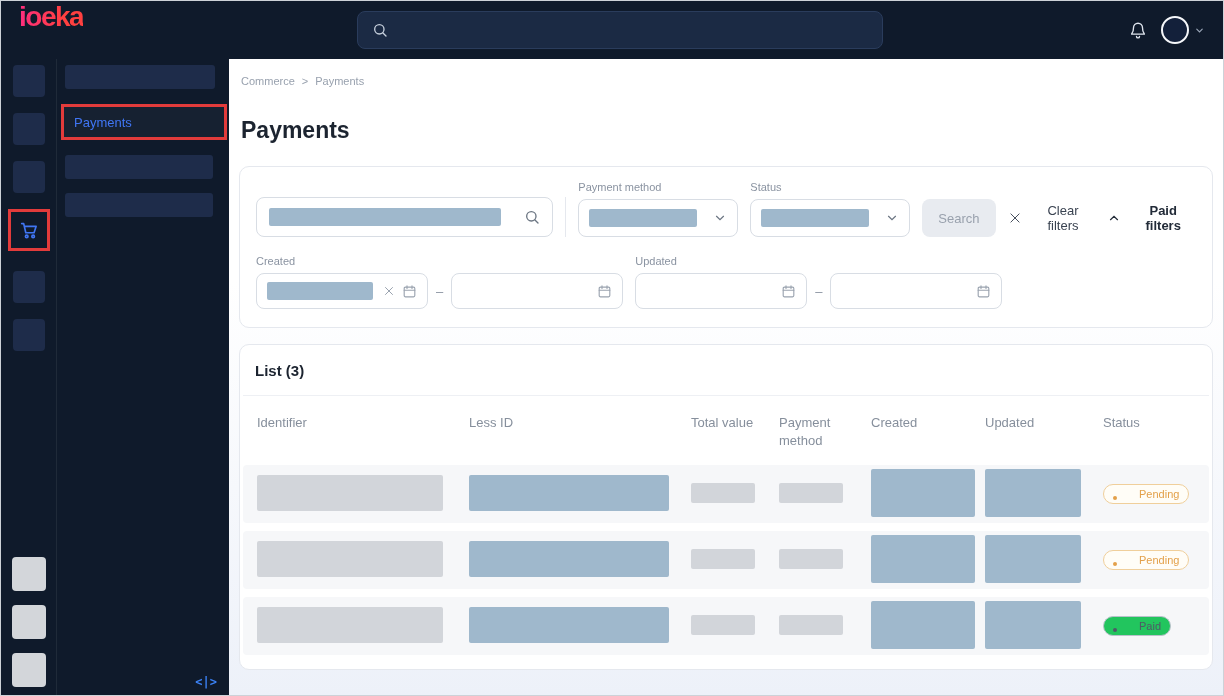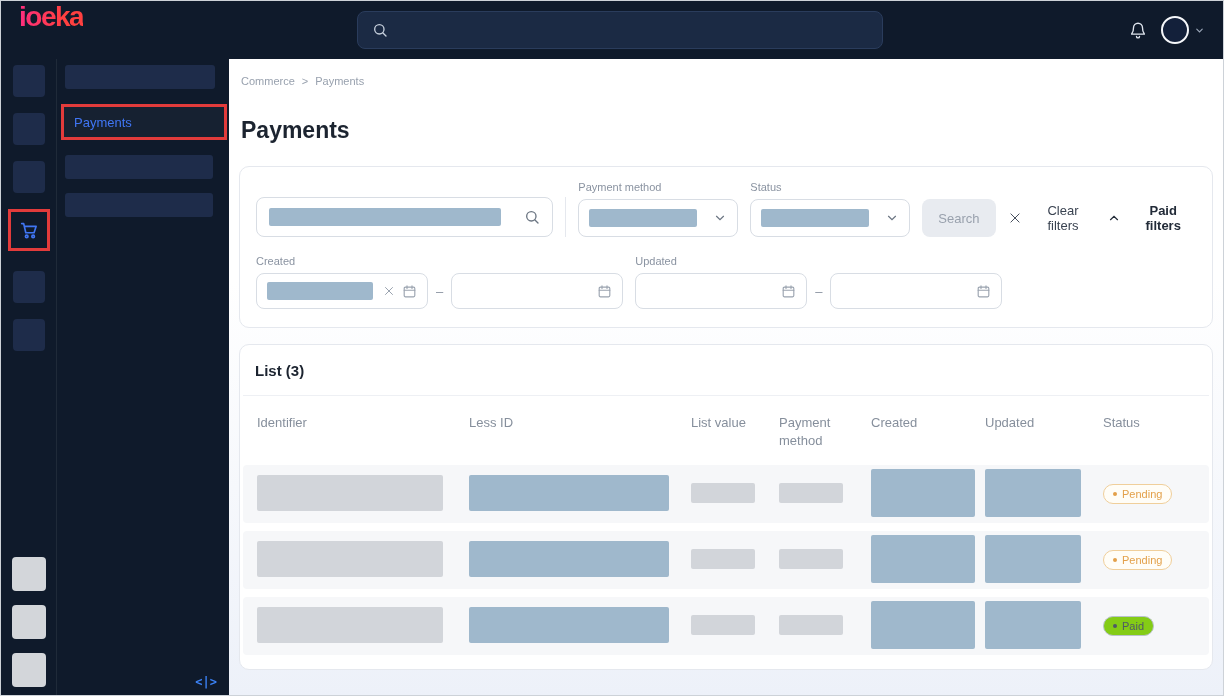--- a/index.html
+++ b/index.html
@@ -97,25 +97,25 @@
   .trow { background: #f6f7f9; border-radius: 4px; height: 58px; margin-bottom: 8px; border: none; width: 100%; text-align: left; cursor: pointer; }
   .cell-g { background: #d2d5da; border-radius: 2px; }
   .cell-b { background: #9fb8cc; border-radius: 2px; }
   .blk-ident { width: 186px; height: 36px; }
   .blk-order { width: 200px; height: 36px; }
   .blk-total { width: 64px; height: 20px; }
   .blk-method { width: 64px; height: 20px; }
   .blk-created { width: 104px; height: 48px; }
   .blk-updated { width: 96px; height: 48px; }
 
-  .badge { display: inline-flex; align-items: center; gap: 5px; font-size: 11px; border-radius: 11px;
+  .badge { display: inline-flex; align-items: flex-end; gap: 22px; font-size: 11px; border-radius: 11px;
           padding: 3px 9px; border: 1px solid; white-space: nowrap; }
   .badge .dot { width: 4px; height: 4px; border-radius: 50%; background: currentColor; }
   .badge.pending { color: #e3a04a; border-color: #f0cf9b; background: #fffdf7; }
-  .badge.paid { color: #4f5a66; border-color: #b9c2cb; background: #84cc16; }
+  .badge.paid { color: #4f5a66; border-color: #b9c2cb; background: #22c55e; }
 </style>
 </head>
 <body>
 
 <div class="frame">
 
   <header class="topbar">
     <div class="logo">ioeka</div>
 
     <div class="topbar-search">
@@ -330,21 +330,21 @@
       </section>
 
       <section class="card list-card">
         <div class="list-title-row">
           <span class="list-title">List (3)</span>
         </div>
 
         <div class="tgrid thead">
           <span class="th">Identifier</span>
           <span class="th">Less ID</span>
-          <span class="th">List value</span>
+          <span class="th">Total value</span>
           <span class="th">Payment method</span>
           <span class="th">Created</span>
           <span class="th">Updated</span>
           <span class="th">Status</span>
         </div>
 
         <button class="tgrid trow">
           <span><span class="cell-g blk-ident" style="display:inline-block;"></span></span>
           <span><span class="cell-b blk-order" style="display:inline-block;"></span></span>
           <span><span class="cell-g blk-total" style="display:inline-block;"></span></span>

